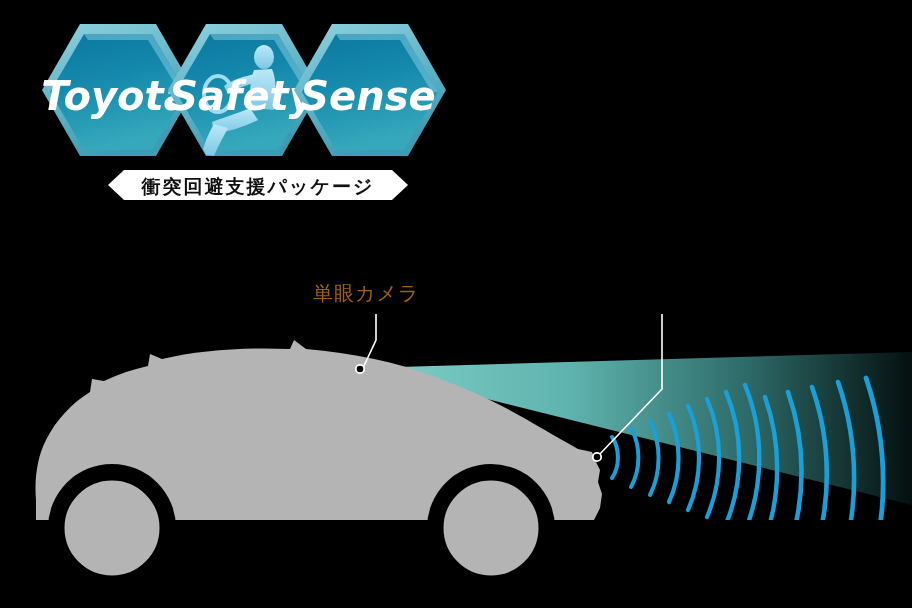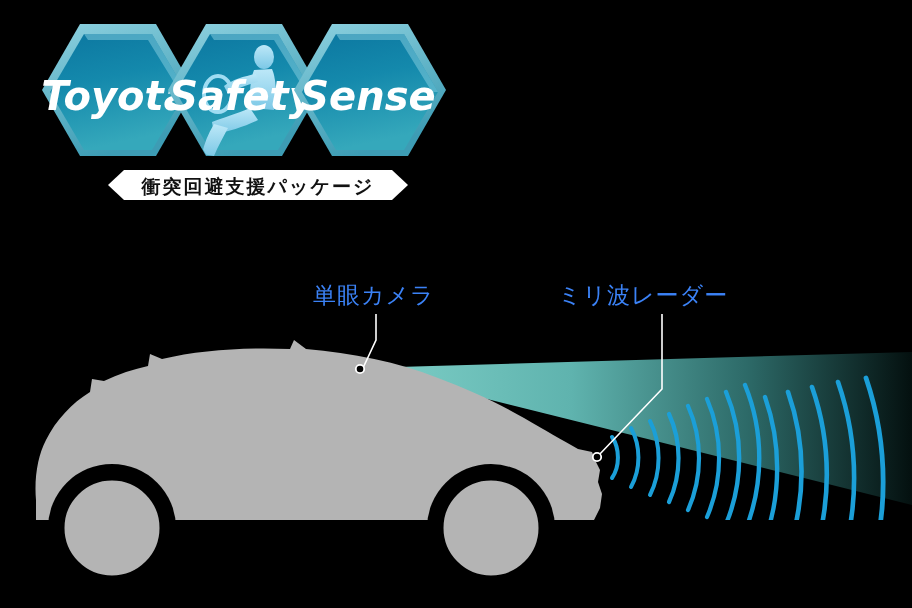--- a/index.html
+++ b/index.html
@@ -38,23 +38,23 @@
     fill: #ffffff;
   }
   .banner-text {
     font-family: "DejaVu Sans", sans-serif;
     font-weight: bold;
     fill: #111111;
     letter-spacing: 2px;
   }
   .callout-label {
     position: absolute;
-    color: #3b82f6;
+    color: #a16207;
     font-family: Liberation Sans, sans-serif;
-    font-size: 23px;
+    font-size: 20px;
     letter-spacing: 1px;
     white-space: nowrap;
   }
   #label-camera { left: 313px; top: 280px; }
   #label-radar  { left: 558px; top: 280px; }
 </style>
 </head>
 <body>
 
 <div id="stage">
@@ -134,21 +134,20 @@
       <polyline points="376,314 376,340 363,368" fill="none" stroke="#ffffff" stroke-width="1.6"></polyline>
       <circle cx="360" cy="369" r="4.2" fill="#000000" stroke="#ffffff" stroke-width="1.8"></circle>
     </g>
     <g>
       <polyline points="662,314 662,389 598,456" fill="none" stroke="#ffffff" stroke-width="1.6"></polyline>
       <circle cx="597" cy="457" r="4.2" fill="#000000" stroke="#ffffff" stroke-width="1.8"></circle>
     </g>
   </svg>
 
   <div class="callout-label" id="label-camera">単眼カメラ</div>
-  <div class="callout-label" id="label-radar">ミリ波レーダー</div>
 
   <div class="logo-block">
     <svg viewBox="0 0 450 180" width="450" height="180">
       <defs>
         <linearGradient id="hexGrad" x1="0" y1="0" x2="0.25" y2="1">
           <stop offset="0%" stop-color="#0c77a0"></stop>
           <stop offset="45%" stop-color="#1489ac"></stop>
           <stop offset="100%" stop-color="#35a8bb"></stop>
         </linearGradient>
         <linearGradient id="hexBevel" x1="0" y1="0" x2="0.4" y2="1">

